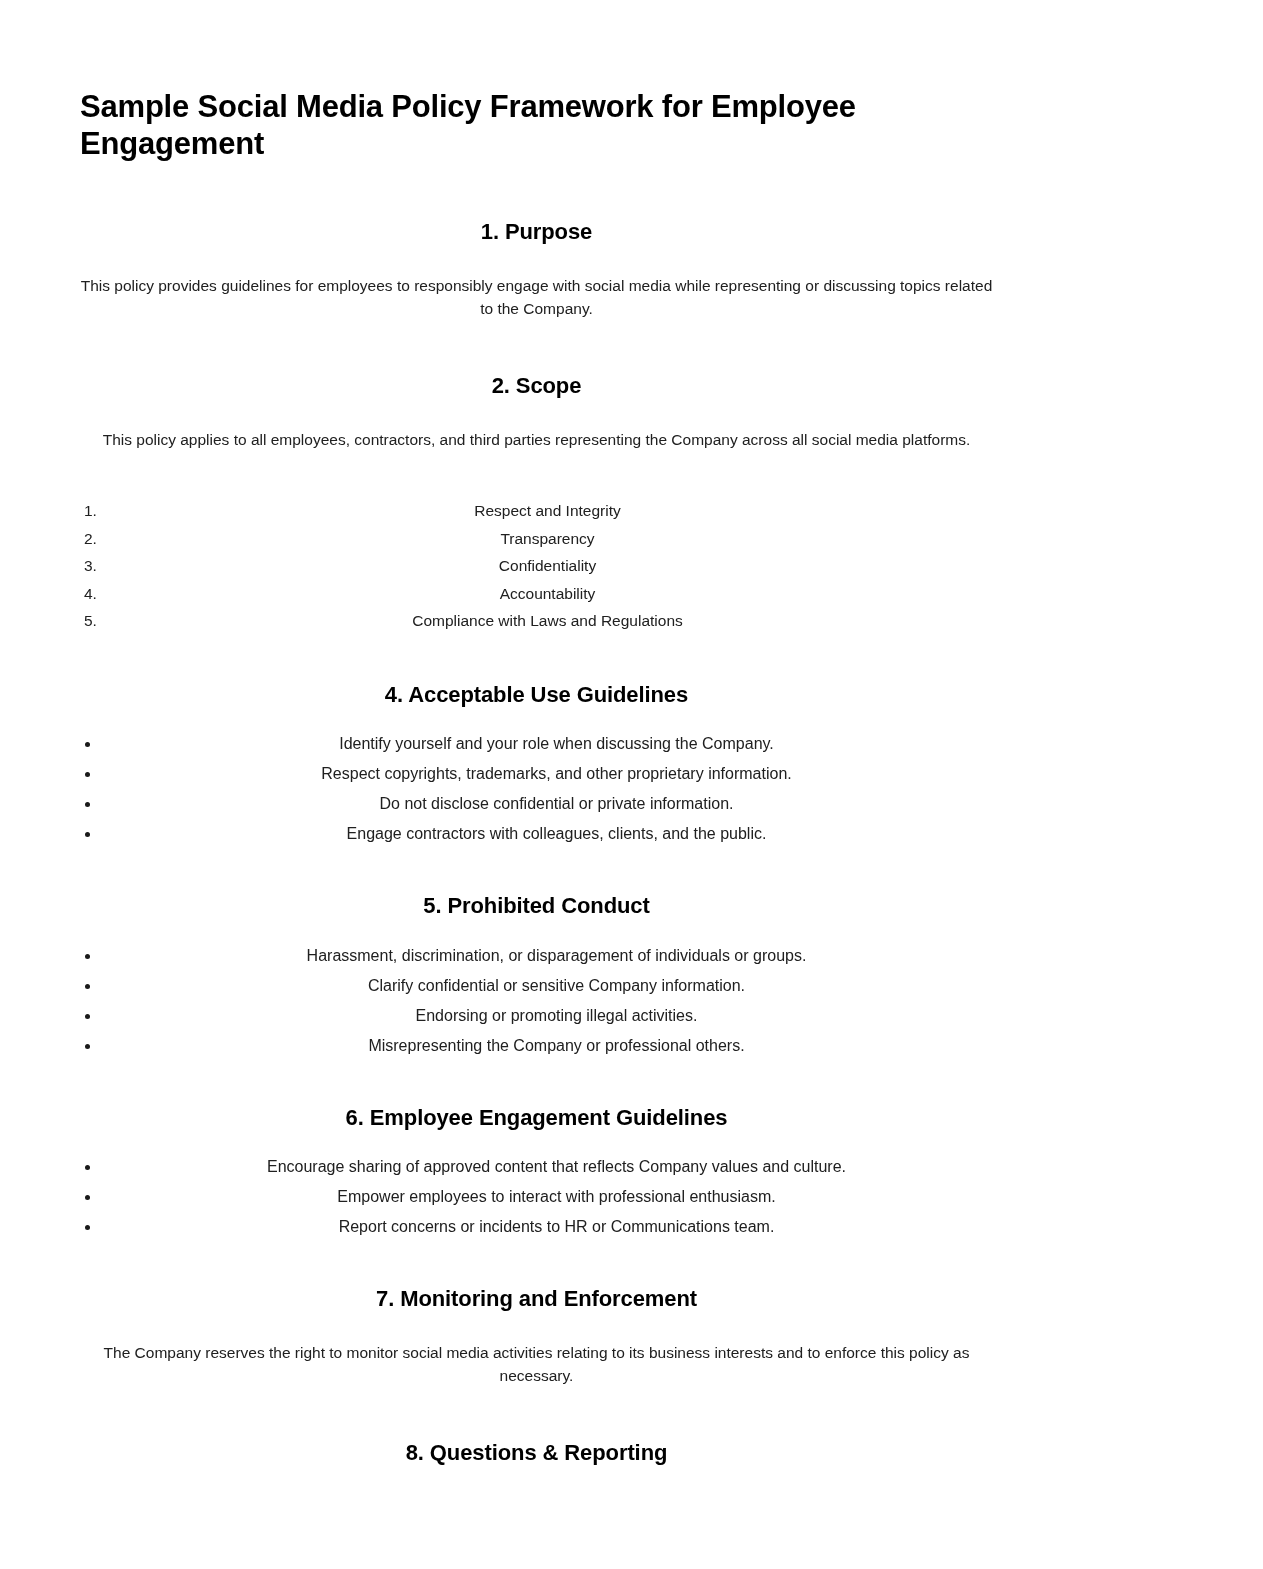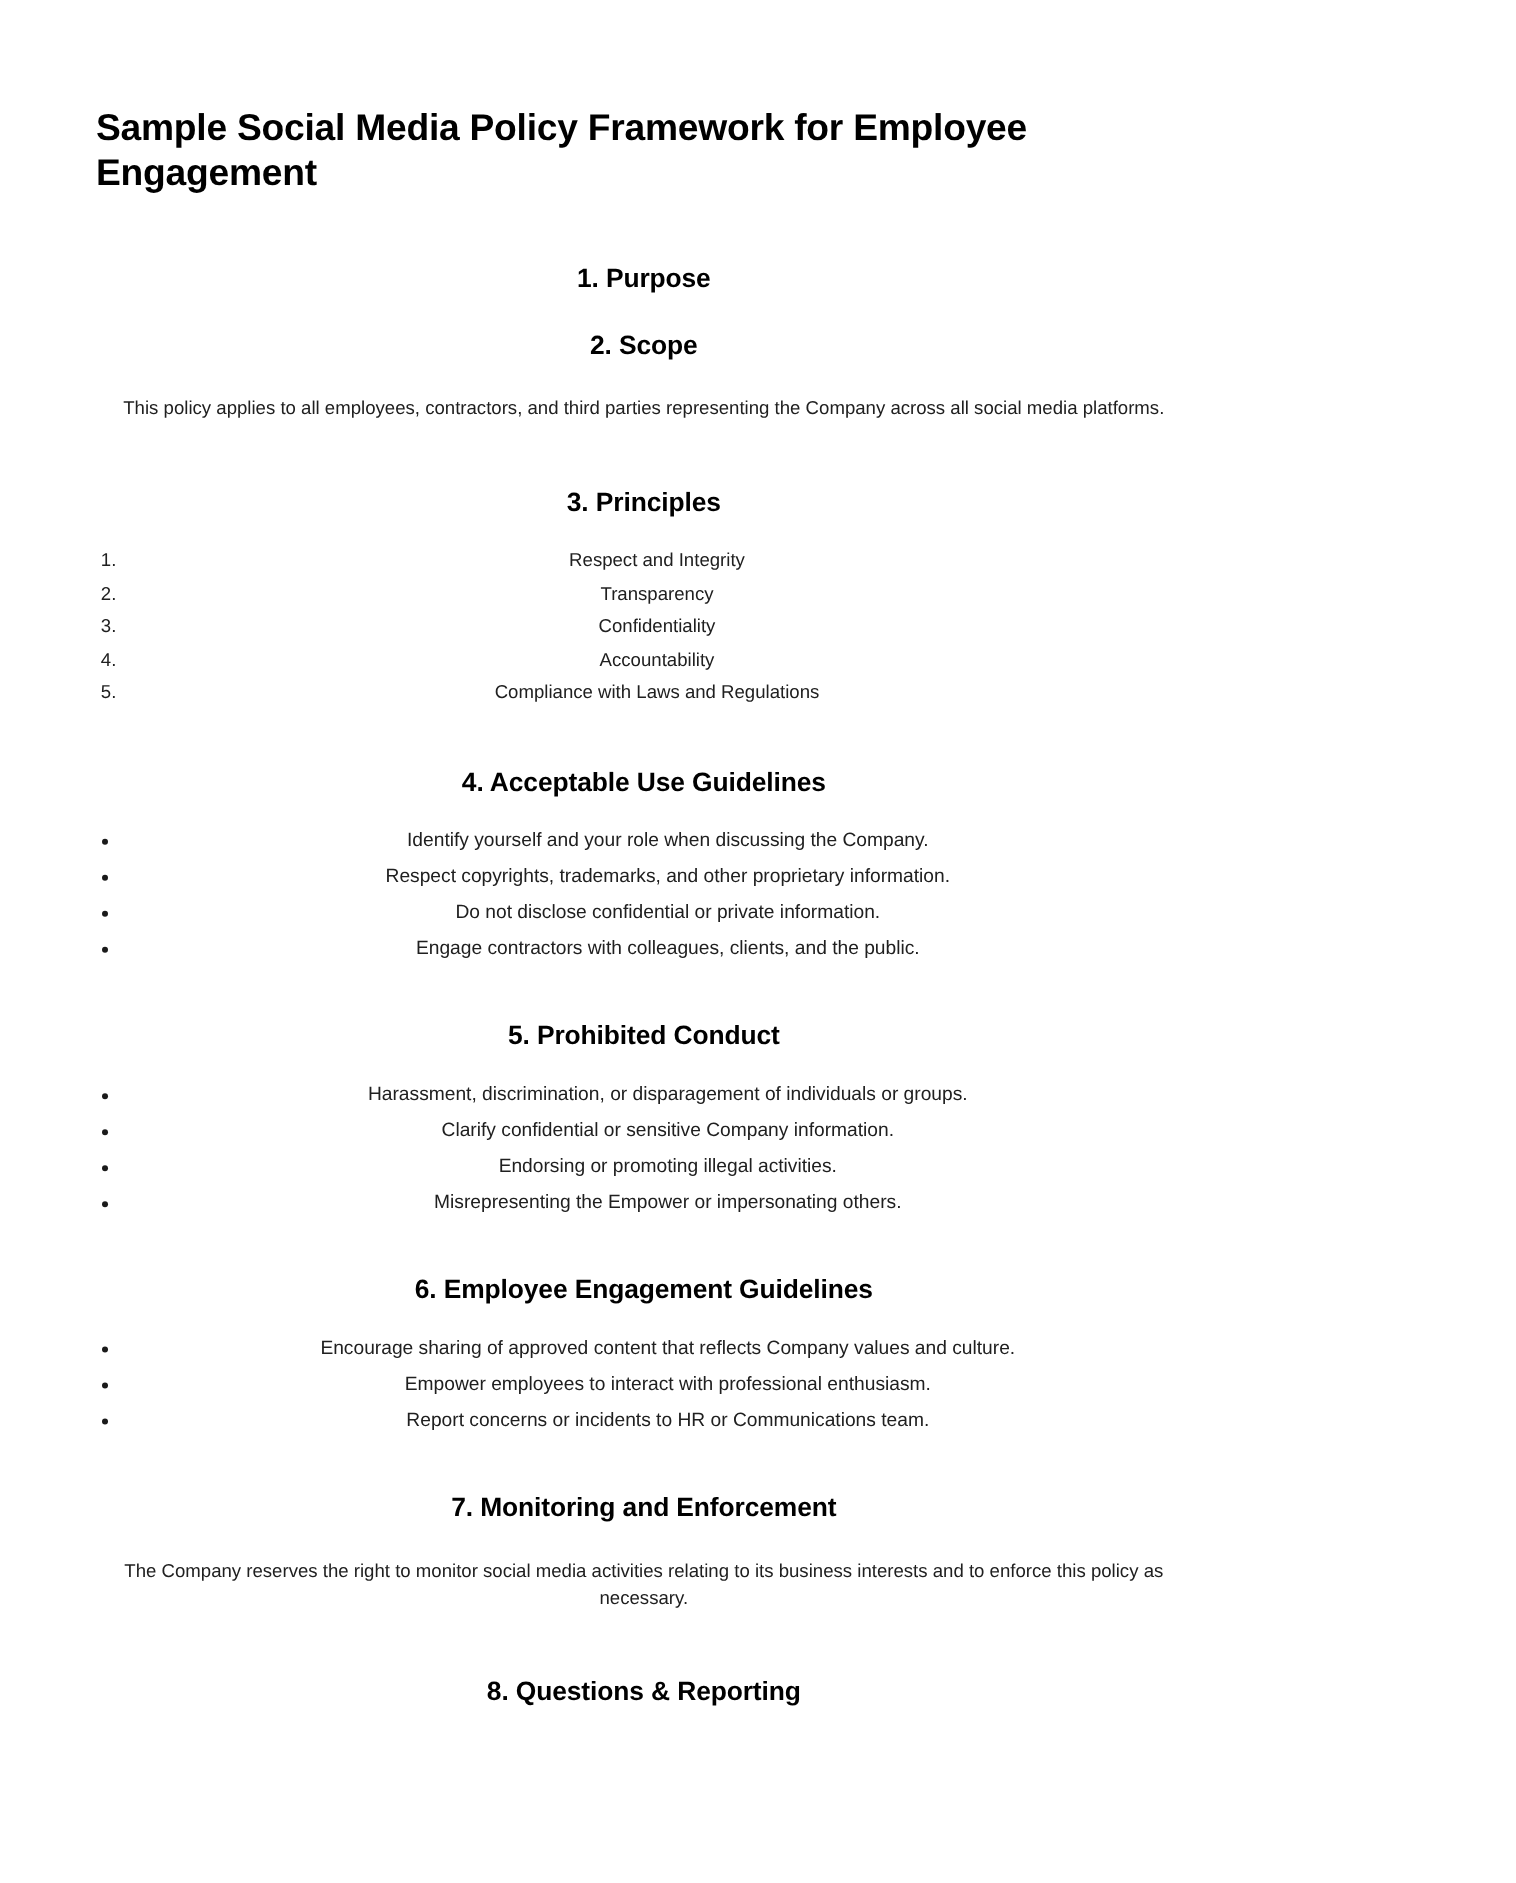--- a/index.html
+++ b/index.html
@@ -96,29 +96,29 @@
 </style>
 </head>
 <body>
 
 <div class="page">
 
   <h1 class="doc-title">Sample Social Media Policy Framework for Employee Engagement</h1>
 
   <section class="section">
     <h2 class="section-heading">1. Purpose</h2>
+    <p class="para">This policy provides guidelines for employees to responsibly engage with social media while representing or discussing topics related to the Company.</p>
   </section>
 
   <section class="section">
     <h2 class="section-heading">2. Scope</h2>
     <p class="para">This policy applies to all employees, contractors, and third parties representing the Company across all social media platforms.</p>
   </section>
 
   <section class="section">
-    <h2 class="section-heading">3. Principles</h2>
     <ol class="numbered-list">
       <li>
         <span class="marker">1.</span>
         <span>Respect and Integrity</span>
       </li>
       <li>
         <span class="marker">2.</span>
         <span>Transparency</span>
       </li>
       <li>
@@ -168,21 +168,21 @@
       <li>
         <span class="bullet-dot"></span>
         <span>Clarify confidential or sensitive Company information.</span>
       </li>
       <li>
         <span class="bullet-dot"></span>
         <span>Endorsing or promoting illegal activities.</span>
       </li>
       <li>
         <span class="bullet-dot"></span>
-        <span>Misrepresenting the Empower or impersonating others.</span>
+        <span>Misrepresenting the Company or professional others.</span>
       </li>
     </ul>
   </section>
 
   <section class="section">
     <h2 class="section-heading">6. Employee Engagement Guidelines</h2>
     <ul class="bullet-list">
       <li>
         <span class="bullet-dot"></span>
         <span>Encourage sharing of approved content that reflects Company values and culture.</span>

